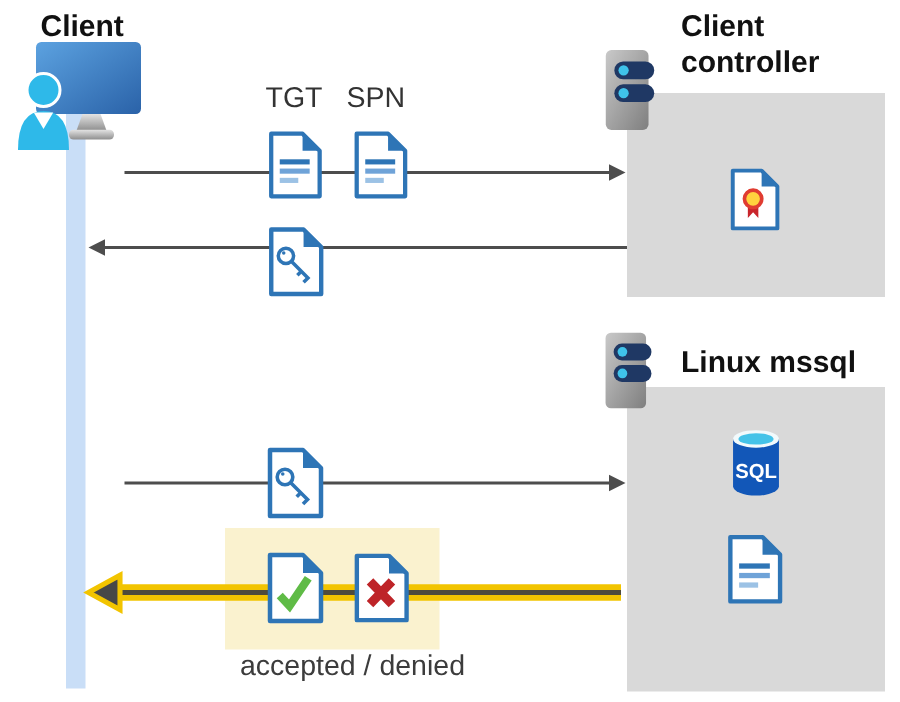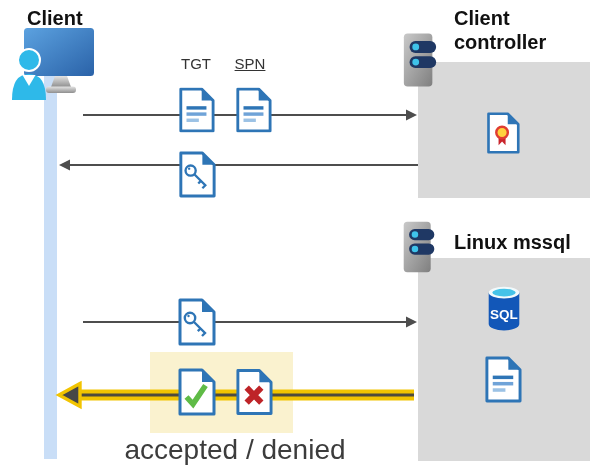--- a/index.html
+++ b/index.html
@@ -2,23 +2,23 @@
 <html><head>
 <meta charset="utf-8">
 <style>
   html,body{margin:0;padding:0;background:#fff;}
   #canvas{
     position:relative;width:600px;height:468px;background:#ffffff;
     font-family:"Liberation Sans",sans-serif;overflow:hidden;
   }
   .abs{position:absolute;}
   .node-title{font-weight:bold;font-size:20px;line-height:24px;color:#111;}
-  .small-label{font-size:15px;color:#333;}
+  .small-label{font-size:19px;color:#333;}
   .file-label{font-size:22px;color:#3c3c3c;}
-  .result-label{font-size:28px;color:#3c3c3c;text-align:center;}
+  .result-label{font-size:19px;color:#3c3c3c;text-align:center;}
   .gray-box{background:#D9D9D9;z-index:1;}
   .hl-box{background:#FAF2CF;z-index:1;}
   .timeline{background:#C9DEF7;z-index:1;}
   .icon{z-index:3;}
   #arrow-layer{position:absolute;left:0;top:0;z-index:2;pointer-events:none;}
   .txt{z-index:4;}
 </style>
 </head>
 <body>
 
@@ -129,21 +129,21 @@
       <polygon points="80,383.5 59,395 80,406.5" fill="#474747" stroke="#F2C400" stroke-width="3.4"></polygon>
     </g>
   </svg>
 
   <div class="abs txt node-title" style="left:27px;top:6px;">Client</div>
   <svg class="abs icon" style="left:8px;top:26px;" width="92" height="74">
       <use href="#sym-client"></use>
     </svg>
 
   <div class="abs txt small-label" style="left:176px;top:55px;width:40px;text-align:center;">TGT</div>
-  <div class="abs txt small-label" style="left:230px;top:55px;width:40px;text-align:center;text-decoration:underline;">SPN</div>
+  <div class="abs txt small-label" style="left:230px;top:55px;width:40px;text-align:right;">SPN</div>
   <svg class="abs icon" style="left:177px;top:87px;" width="38" height="46">
       <use href="#sym-doc-text"></use>
     </svg>
   <svg class="abs icon" style="left:234px;top:87px;" width="38" height="46">
       <use href="#sym-doc-text"></use>
     </svg>
 
   <svg class="abs icon" style="left:176px;top:151px;" width="41" height="47">
       <use href="#sym-doc-key"></use>
     </svg>

